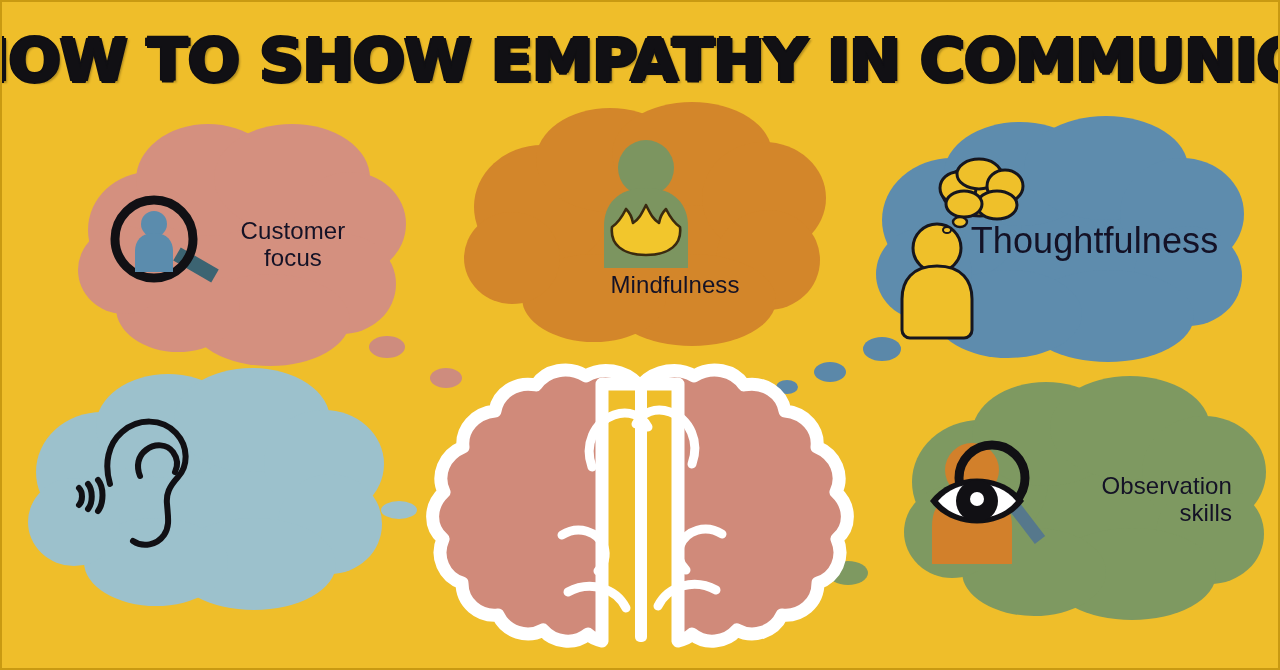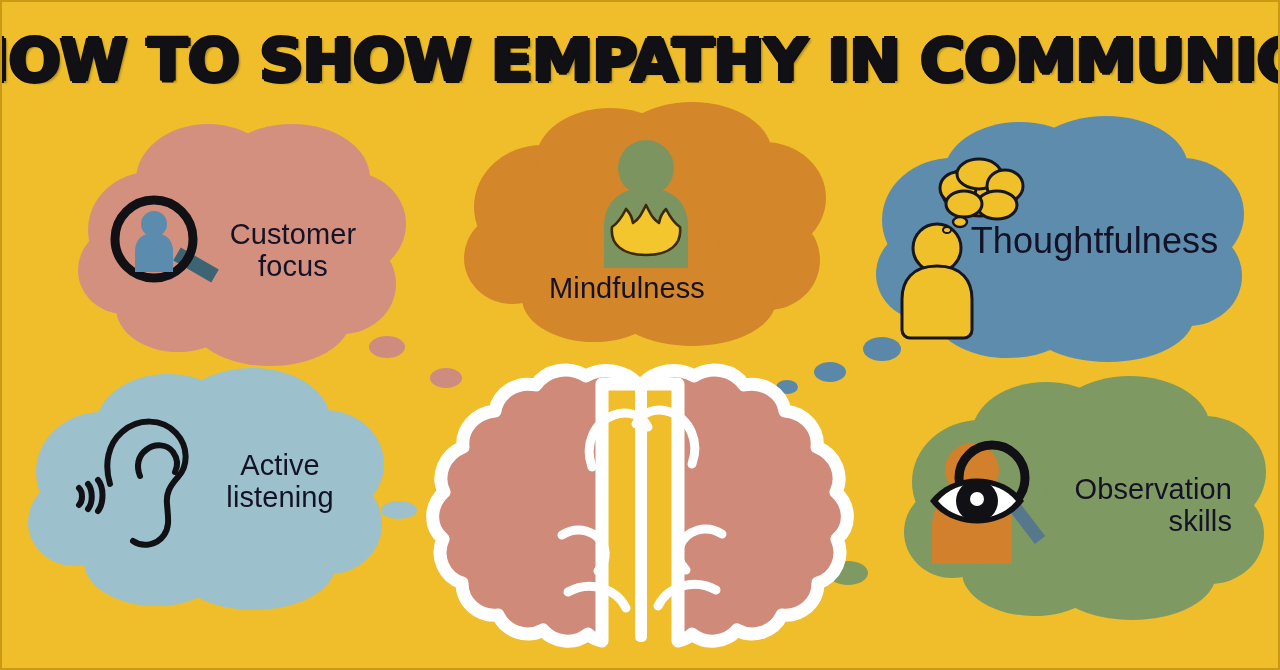--- a/index.html
+++ b/index.html
@@ -55,29 +55,29 @@
        3px 2px 2px rgba(40,30,0,0.30);
     white-space: nowrap;
   }
 
   
   .label {
     position: absolute;
     color: #141226;
     font-family: "Liberation Sans", "DejaVu Sans", sans-serif;
     font-weight: 400;
-    font-size: 29px;
+    font-size: 24px;
     line-height: 1.12;
     text-align: center;
     letter-spacing: 0.1px;
     pointer-events: none;
     white-space: pre-line;
   }
   #label-customer-focus   { left: 196px; top: 216px; width: 190px; }
-  #label-mindfulness      { left: 500px; top: 270px; width: 250px; }
+  #label-mindfulness      { left: 548px; top: 270px; width: 250px; }
   #label-thoughtfulness   { left: 960px; top: 219px; width: 265px; font-size: 36px; }
   #label-active-listening { left: 178px; top: 447px; width: 200px; }
   #label-observation      { left: 1010px; top: 471px; width: 220px; text-align: right; }
 </style>
 </head>
 <body>
 
 <div id="poster" style="background: rgb(239, 190, 42); border-color: rgb(201, 154, 18);">
 
   <svg id="poster-svg" viewBox="0 0 1280 670" xmlns="http://www.w3.org/2000/svg">
@@ -297,19 +297,17 @@
     <span class="title-text" id="poster-title" style="color: rgb(17, 16, 20);">HOW TO SHOW EMPATHY IN COMMUNICATION</span>
   </div>
 
   <div class="label" id="label-customer-focus" style="color: rgb(20, 18, 38);">Customer
 focus</div>
 
   <div class="label" id="label-mindfulness" style="color: rgb(20, 18, 38);">Mindfulness</div>
 
   <div class="label" id="label-thoughtfulness" style="color: rgb(20, 18, 38);">Thoughtfulness</div>
 
-  <div class="label" id="label-active-listening" style="color: rgb(20, 18, 38);">Active
-listening</div>
 
   <div class="label" id="label-observation" style="color: rgb(20, 18, 38);">Observation
 skills</div>
 
 </div>
 
 </body></html>

